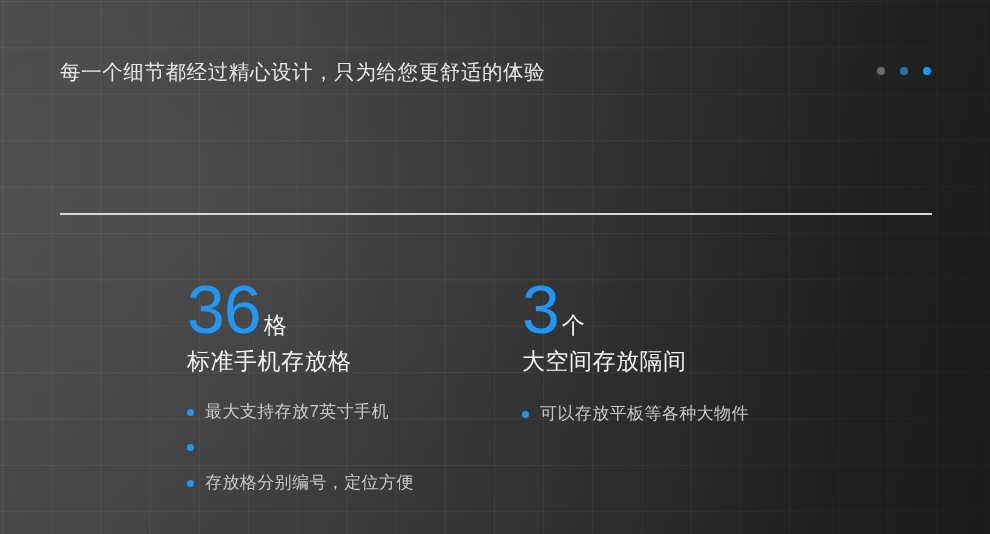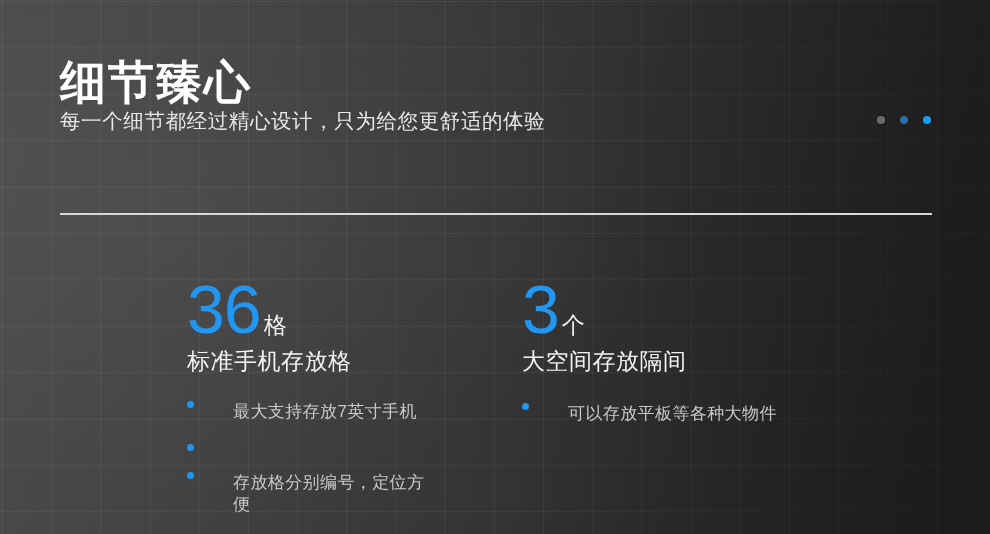--- a/index.html
+++ b/index.html
@@ -157,48 +157,46 @@
     font-weight: 400;
     letter-spacing: 0.5px;
   }
 
   .feature-list {
     list-style: none;
     margin-top: 26px;
   }
   .feature-item {
     display: flex;
-    align-items: flex-start;
+    align-items: center;
     margin-bottom: 21px;
     font-size: 17px;
     line-height: 22px;
     color: #c9c9c9;
     letter-spacing: 0.4px;
-    gap: 28px;
   }
   .feature-bullet {
     width: 7px;
     height: 7px;
     border-radius: 50%;
     background: #2196f3;
     margin-right: 11px;
     flex: 0 0 auto;
   }
   .stat-col.right .feature-list { margin-top: 28px; }
 </style>
 </head>
 <body>
 
 <div id="stage">
 
   <div id="grid"></div>
   <div id="grid-mask"></div>
 
   <div id="header">
-    <div id="page-title">细节臻心</div>
 
     <div id="subtitle-row">
       <div id="page-subtitle">每一个细节都经过精心设计，只为给您更舒适的体验</div>
 
       <div id="pager">
         <span class="dot" style="background: rgb(107, 107, 107);"></span>
         <span class="dot" style="background: rgb(36, 114, 176);"></span>
         <span class="dot" style="background: rgb(19, 155, 245);"></span>
       </div>
     </div>

